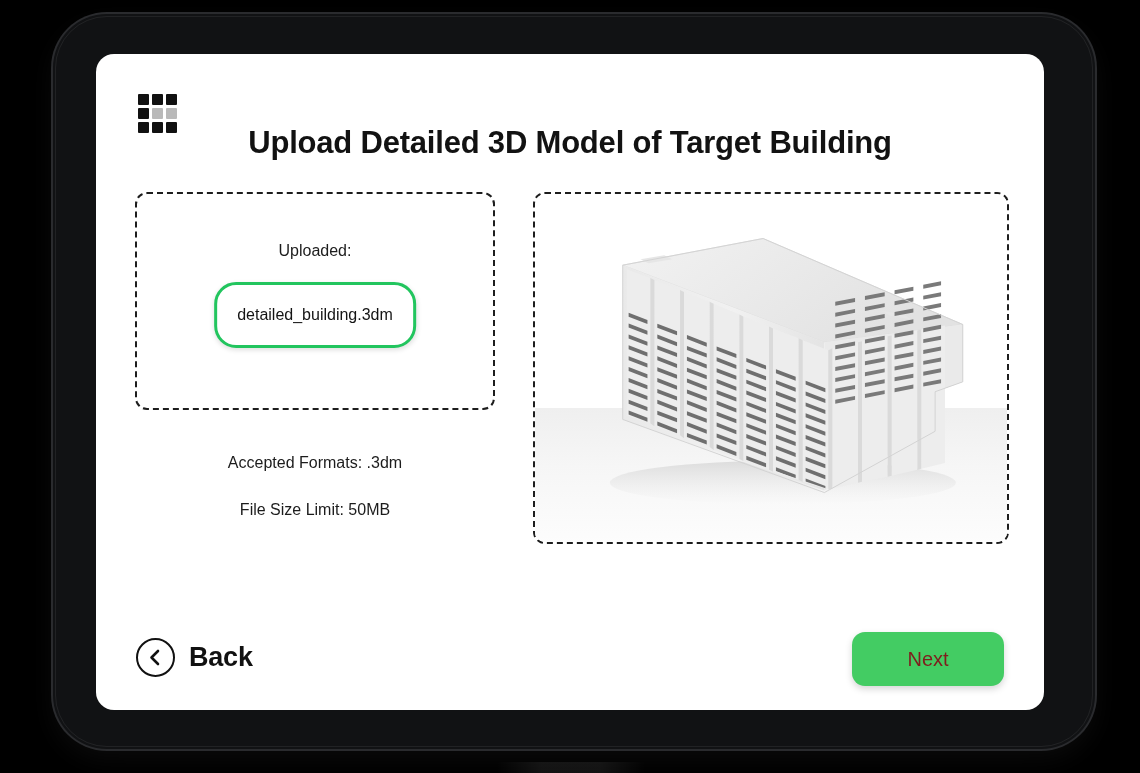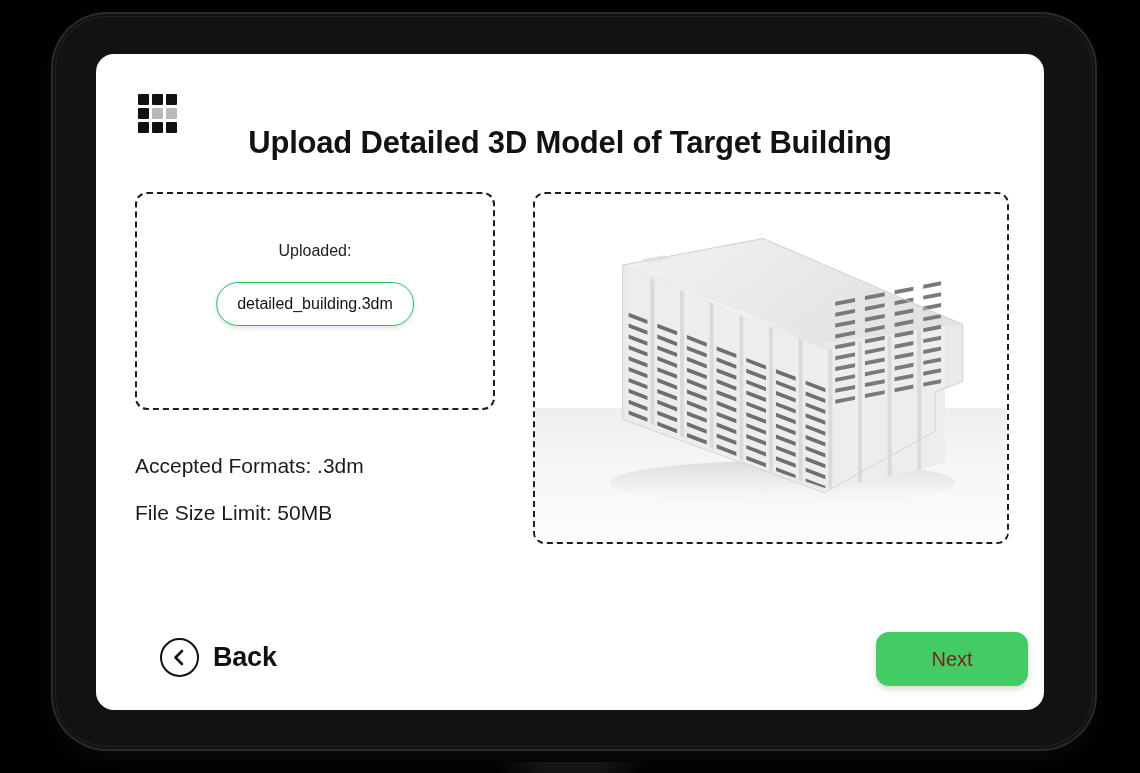--- a/index.html
+++ b/index.html
@@ -126,36 +126,36 @@
     text-align: center;
     font-size: 16px;
     color: #1c1c1c;
   }
 
   .file-chip {
     position: absolute;
     left: 50%;
     transform: translateX(-50%);
     top: 88px;
-    padding: 12px 20px;
+    padding: 21px 20px;
     background: #ffffff;
-    border: 1px solid #22c55e;
+    border: 3px solid #22c55e;
     border-radius: 22px;
     font-size: 16px;
     color: #141414;
     white-space: nowrap;
     box-shadow: 0 2px 5px rgba(0,0,0,0.13);
   }
 
   .meta-line {
     position: absolute;
     left: 39px;
     width: 360px;
-    text-align: left;
-    font-size: 21px;
+    text-align: center;
+    font-size: 16px;
     color: #1c1c1c;
   }
   .meta-formats { top: 280px; }
   .meta-size    { top: 327px; }
 
   .preview-zone {
     left: 437px;
     top: 18px;
     width: 476px;
     height: 352px;
@@ -196,21 +196,20 @@
     height: 100%;
   }
 
   
   .footer {
     position: absolute;
     left: 0;
     top: 570px;
     width: 948px;
     height: 86px;
-    margin-left: 24px;
   }
 
   .back-button {
     position: absolute;
     left: 40px;
     top: 14px;
     display: flex;
     align-items: center;
     gap: 14px;
     cursor: pointer;

